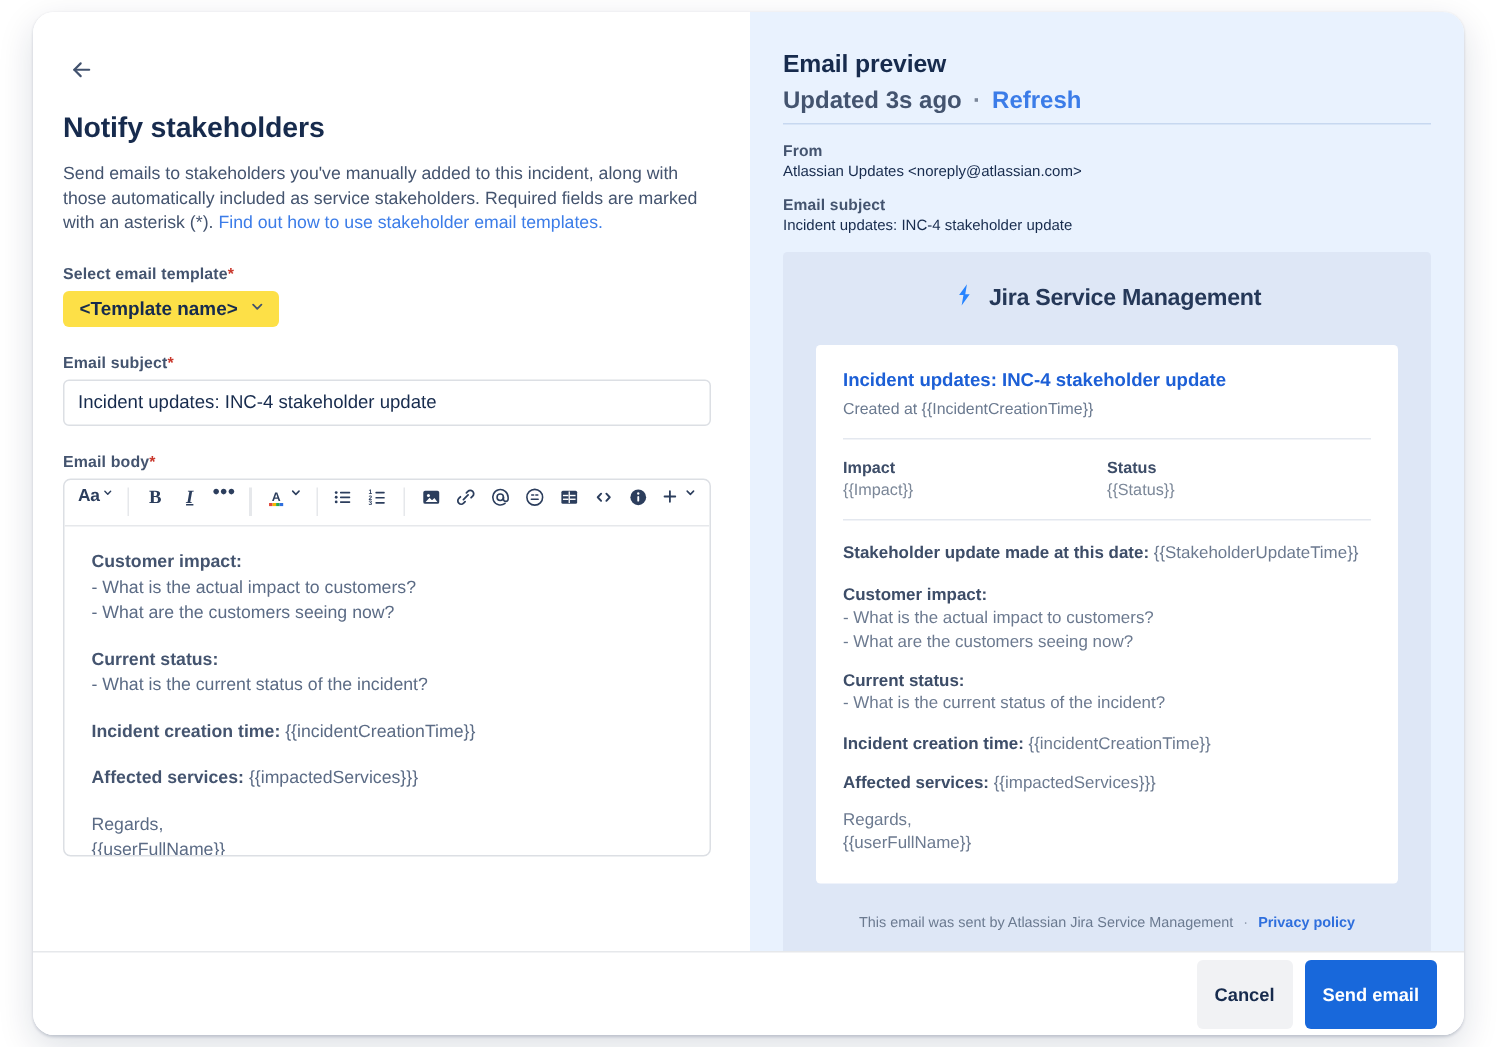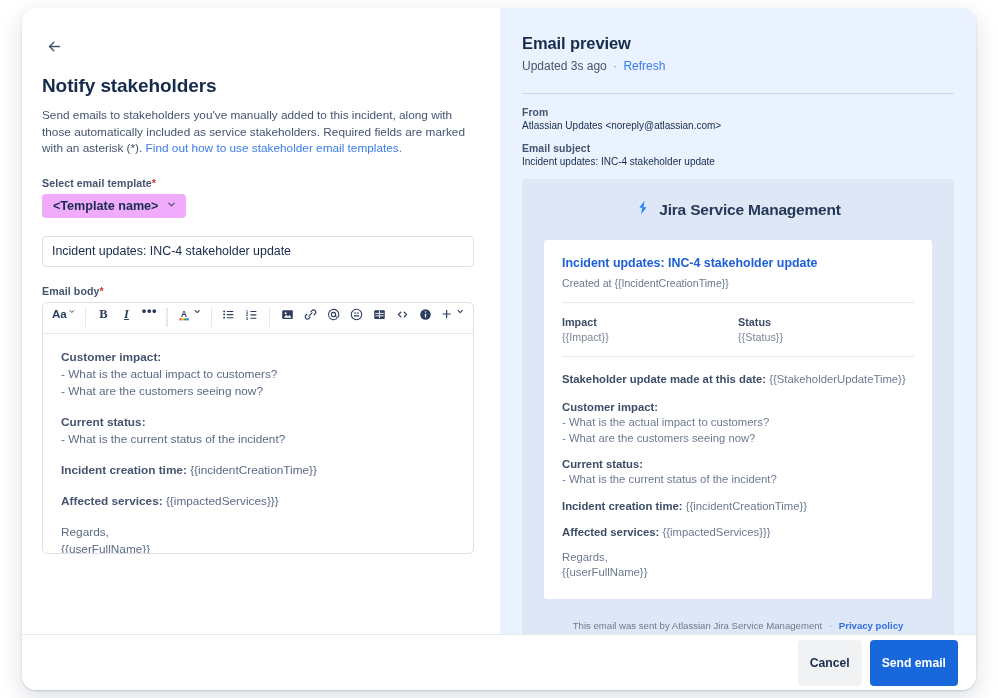--- a/index.html
+++ b/index.html
@@ -85,21 +85,21 @@
     display: block;
   }
   .req { color: #c9372c; font-weight: 700; }
 
   .template-select {
     display: inline-flex;
     align-items: center;
     gap: 8px;
     height: 24px;
     padding: 0 9px 0 11px;
-    background: #f0abfc;
+    background: #fde047;
     border: none;
     border-radius: 4px;
     font-family: inherit;
     font-size: 12.6px;
     font-weight: 600;
     color: #172b4d;
     cursor: pointer;
     margin-bottom: 18px;
   }
 
@@ -194,23 +194,24 @@
   }
 
   .preview-title {
     font-size: 16.5px;
     font-weight: 600;
     color: #172b4d;
     letter-spacing: -.1px;
     margin-bottom: 6px;
   }
   .preview-sub {
-    font-size: 12px;
+    font-size: 16px;
     color: #44546f;
-    margin-bottom: 20px;
+    margin-bottom: 5px;
+    font-weight: bold;
   }
   .preview-sub .dot { color: #7a8699; margin: 0 3px; }
   .preview-sub a { color: #3b7ce8; text-decoration: none; cursor: pointer; }
 
   .hrule { height: 1.2px; background: #c7d8f0; margin-bottom: 13px; }
 
   .meta-label {
     font-size: 10.4px;
     font-weight: 700;
     color: #44546f;
@@ -360,20 +361,23 @@
       </label>
       <button class="template-select">
         <span>&lt;Template name&gt;</span>
         <span>
           <svg width="11" height="11" viewBox="0 0 24 24" fill="none" stroke="#42526e" stroke-width="2.6" stroke-linecap="round" stroke-linejoin="round">
               <path d="M6 9l6 6 6-6"></path>
             </svg>
         </span>
       </button>
 
+      <label class="field-label">
+        <span>Email subject</span><span class="req">*</span>
+      </label>
       <input class="text-input" type="text" value="Incident updates: INC-4 stakeholder update" style="">
 
       <label class="field-label">
         <span>Email body</span><span class="req">*</span>
       </label>
 
       <div class="editor">
 
         <div class="editor-toolbar">
 

